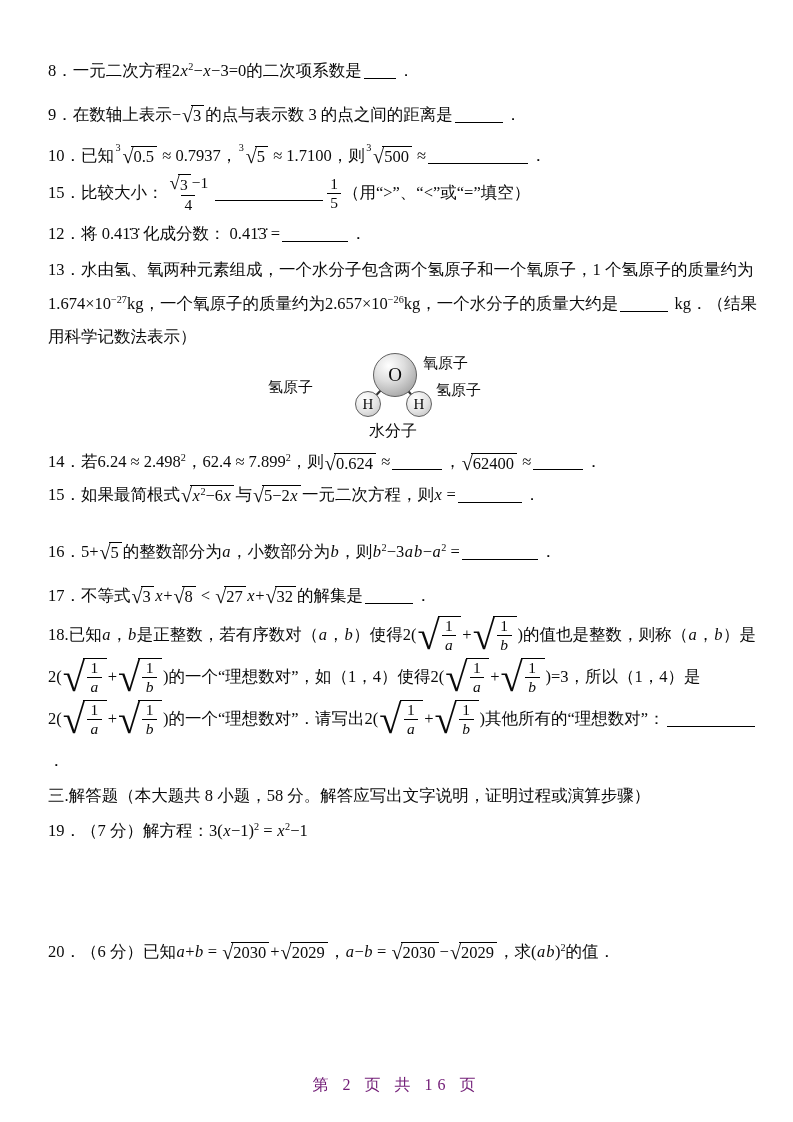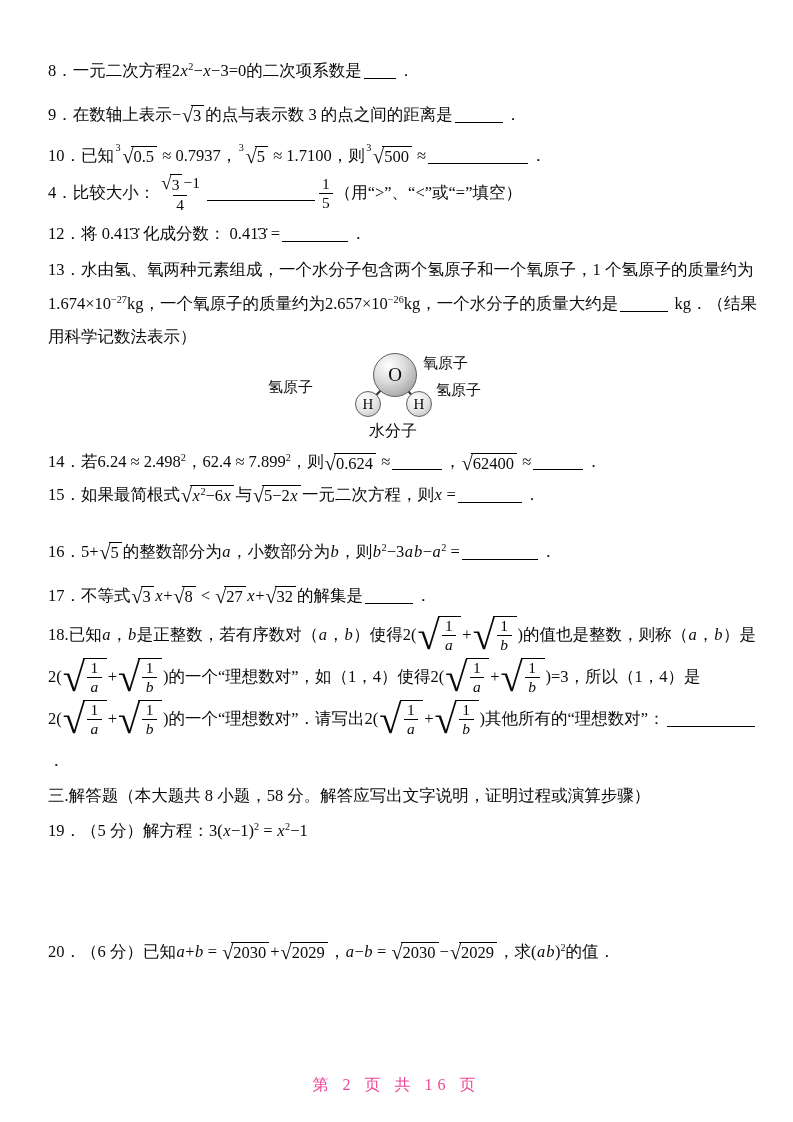--- a/index.html
+++ b/index.html
@@ -34,21 +34,21 @@
   .atom-h{width:26px;height:26px;font-size:15px;
         background:radial-gradient(circle at 35% 28%,#ffffff 0%,#e3e3e3 55%,#b9b9b9 100%);}
   .h-left{left:45px;top:41px;}
   .h-right{left:96px;top:41px;}
   .mol-label{position:absolute;font-size:15px;white-space:nowrap;line-height:1;}
   .lbl-o{left:113px;top:6px;}
   .lbl-hl{left:-42px;top:30px;}
   .lbl-hr{left:126px;top:33px;}
   .lbl-w{left:59px;top:73px;font-size:16px;}
   .footer{position:absolute;left:0;width:100%;bottom:26px;text-align:center;
-          font-size:16px;letter-spacing:5px;color:#ec4899;}
+          font-size:16px;letter-spacing:5px;color:#701a75;}
 </style>
 </head>
 <body>
 
 <div class="page">
 
   <p class="q" style="margin-bottom:15px"><span class="seg-text">8．一元二次方程</span><span class="math">2<i class="mi">x</i><sup class="msup">2</sup>−<i class="mi">x</i>−3=0</span><span class="seg-text">的二次项系数是</span><span class="blank" style="width: 32px;"></span><span class="seg-text">．</span></p>
   <p class="q" style="margin-bottom:12px"><span class="seg-text">9．在数轴上表示</span><span class="math">−<span class="sqrt">
           <span class="rsym">√</span>
           <span class="rbody">3</span>
@@ -59,21 +59,21 @@
           <span class="rbody">0.5</span>
         </span> ≈ 0.7937</span><span class="seg-text">，</span><span class="math"><span class="sqrt has-idx">
           <span class="ridx">3</span>
           <span class="rsym">√</span>
           <span class="rbody">5</span>
         </span> ≈ 1.7100</span><span class="seg-text">，则</span><span class="math"><span class="sqrt has-idx">
           <span class="ridx">3</span>
           <span class="rsym">√</span>
           <span class="rbody">500</span>
         </span> ≈</span><span class="blank" style="width: 100px;"></span><span class="seg-text">．</span></p>
-  <p class="q" style="margin-bottom:6px;line-height:2.4"><span class="seg-text">4．比较大小：</span><span class="math"><span class="frac">
+  <p class="q" style="margin-bottom:6px;line-height:2.4"><span class="seg-text">15．比较大小：</span><span class="math"><span class="frac">
           <span class="fnum"><span class="sqrt">
               <span class="rsym">√</span>
               <span class="rbody">3</span>
             </span>−1</span>
           <span class="fden">4</span>
         </span></span><span class="blank" style="width: 108px;"></span><span class="math"><span class="frac">
           <span class="fnum">1</span>
           <span class="fden">5</span>
         </span></span><span class="seg-text">（用“&gt;”、“&lt;”或“=”填空）</span></p>
   <p class="q" style="margin-bottom:4px"><span class="seg-text">12．将 </span><span class="math">0.41̇3̇</span><span class="seg-text"> 化成分数： </span><span class="math">0.41̇3̇ =</span><span class="blank" style="width: 66px;"></span><span class="seg-text">．</span></p>
@@ -185,21 +185,21 @@
               <span class="fden"><i class="mi">a</i></span>
             </span></span>
         </span>+<span class="sqrt tall">
           <span class="rsym">√</span>
           <span class="rbody"><span class="frac">
               <span class="fnum">1</span>
               <span class="fden"><i class="mi">b</i></span>
             </span></span>
         </span>)</span><span class="seg-text">其他所有的“理想数对”：</span><span class="blank" style="width: 88px;"></span><span class="seg-text">．</span></p>
   <p class="q" style="margin-bottom:6px"><span class="seg-text">三.解答题（本大题共 8 小题，58 分。解答应写出文字说明，证明过程或演算步骤）</span></p>
-  <p class="q" style="margin-bottom:92px"><span class="seg-text">19．（5 分）解方程：</span><span class="math">3(<i class="mi">x</i>−1)<sup class="msup">2</sup> = <i class="mi">x</i><sup class="msup">2</sup>−1</span></p>
+  <p class="q" style="margin-bottom:92px"><span class="seg-text">19．（7 分）解方程：</span><span class="math">3(<i class="mi">x</i>−1)<sup class="msup">2</sup> = <i class="mi">x</i><sup class="msup">2</sup>−1</span></p>
   <p class="q" style="margin-bottom:0"><span class="seg-text">20．（6 分）已知</span><span class="math"><i class="mi">a</i>+<i class="mi">b</i> = <span class="sqrt">
           <span class="rsym">√</span>
           <span class="rbody">2030</span>
         </span>+<span class="sqrt">
           <span class="rsym">√</span>
           <span class="rbody">2029</span>
         </span></span><span class="seg-text">，</span><span class="math"><i class="mi">a</i>−<i class="mi">b</i> = <span class="sqrt">
           <span class="rsym">√</span>
           <span class="rbody">2030</span>
         </span>−<span class="sqrt">

